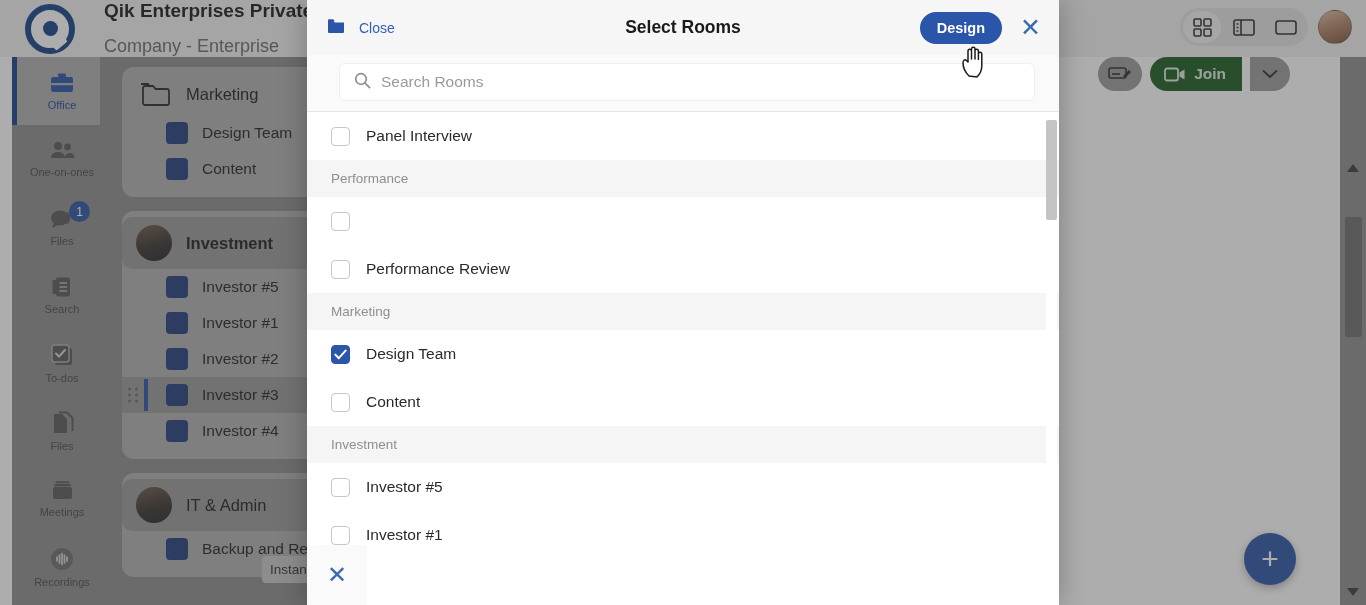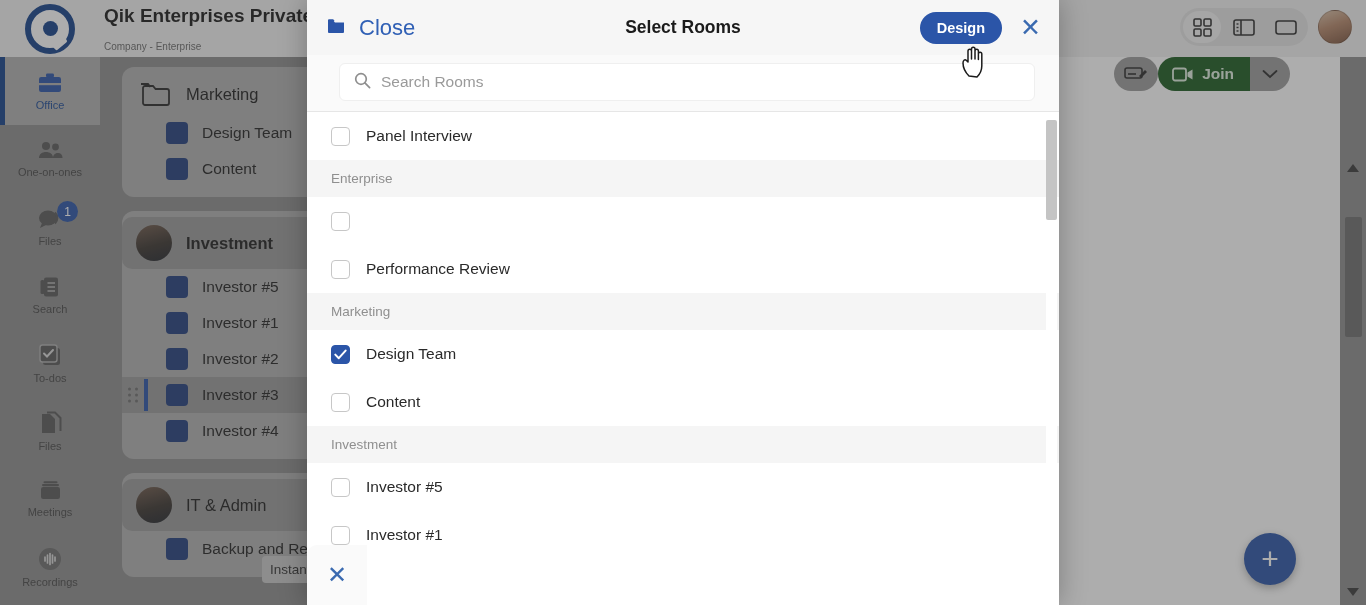--- a/index.html
+++ b/index.html
@@ -25,41 +25,41 @@
     border: 6px solid #15428b; background: #fff;
     display: flex; align-items: center; justify-content: center; position: relative;
   }
   .logo-dot { width: 15px; height: 15px; border-radius: 50%; background: #15428b; }
   .logo-tail {
     position: absolute; right: 2px; bottom: 1px; width: 15px; height: 8px;
     background: #fff; transform: rotate(-40deg); border-radius: 2px;
   }
   .company-block { padding-left: 4px; }
   .company-name { font-size: 19px; font-weight: bold; color: #1b1b1b; white-space: nowrap; }
-  .company-sub { font-size: 10px; color: #6b6b6b; margin-top: 14px; }
+  .company-sub { font-size: 18px; color: #6b6b6b; margin-top: 14px; }
 
   .header-right { position: absolute; right: 14px; top: 8px; display: flex; align-items: center; gap: 10px; }
   .layout-group {
     display: flex; align-items: center; gap: 4px;
     background: #e4e4e4; border-radius: 19px; padding: 3px;
   }
   .layout-btn {
     width: 38px; height: 32px; border-radius: 16px;
     display: flex; align-items: center; justify-content: center;
   }
   .layout-btn.active { background: #f3f3f3; }
   .avatar-top {
     width: 34px; height: 34px; border-radius: 50%;
     background: linear-gradient(160deg,#d9c0a8 0%,#b5876a 45%,#7c5540 100%);
     border: 1px solid rgba(0,0,0,.15);
   }
 
   
   .rail {
-    position: absolute; left: 0; top: 57px; width: 100px; height: 548px;
+    position: absolute; left: 12px; top: 57px; width: 100px; height: 548px;
     background: #8e8e8e;
   }
   .rail-item {
     position: relative; height: 68px; display: flex; flex-direction: column;
     align-items: center; justify-content: center; gap: 4px;
   }
   .rail-item.active { background: #b0b0b0; }
   .rail-item.active::before {
     content: ""; position: absolute; left: 0; top: 0; width: 5px; height: 100%;
     background: #15428b;
@@ -99,21 +99,21 @@
     background: #2b55a8;
   }
   .room-swatch { width: 22px; height: 22px; border-radius: 4px; background: #243e7c; flex: none; }
   .room-name { font-size: 15.5px; color: #232323; }
   .drag-dots { position: absolute; left: 6px; top: 50%; transform: translateY(-50%); display: grid;
     grid-template-columns: repeat(2, 4px); gap: 3px; }
   .drag-dots i { width: 3px; height: 3px; border-radius: 50%; background: #6f6f6f; display: block; }
 
   
   .meet-area { position: absolute; left: 520px; top: 57px; right: 26px; bottom: 0; }
-  .meet-toolbar { position: absolute; right: 50px; top: 0; display: flex; align-items: flex-start; gap: 0; }
+  .meet-toolbar { position: absolute; right: 50px; top: 0; display: flex; align-items: flex-start; gap: 8px; }
   .round-btn { width: 44px; height: 34px; border-radius: 18px; background: #9c9c9c;
     display: flex; align-items: center; justify-content: center; }
   .join-btn {
     height: 34px; background: #1d5c21; color: #dfeddf; border-radius: 18px 0 0 18px;
     display: flex; align-items: center; gap: 8px; padding: 0 16px 0 14px;
     font-size: 15.5px; font-weight: bold;
   }
   .join-caret { width: 40px; height: 34px; background: #9c9c9c; border-radius: 0 18px 18px 0;
     display: flex; align-items: center; justify-content: center; }
 
@@ -189,21 +189,21 @@
   .modal {
     position: absolute; left: 307px; top: 0; width: 752px; height: 605px;
     background: #ffffff; box-shadow: 0 0 26px rgba(0,0,0,.28);
     display: flex; flex-direction: column; overflow: hidden;
   }
   .modal-header {
     height: 55px; background: #f6f6f6; display: flex; align-items: center;
     padding: 0 14px 0 20px; flex: none; position: relative;
   }
   .mh-left { display: flex; align-items: center; gap: 14px; }
-  .close-link { color: #3060b5; font-size: 22px; }
+  .close-link { color: #3060b5; font-size: 14px; }
   .modal-title {
     position: absolute; left: 0; right: 0; text-align: center;
     font-size: 17.5px; font-weight: bold; color: #1b1b1b; pointer-events: none;
   }
   .mh-right { margin-left: auto; display: flex; align-items: center; gap: 14px; position: relative; z-index: 2; }
   .forward-btn {
     background: #2b55a8; color: #fff; font-size: 14.5px; font-weight: bold;
     border-radius: 18px; padding: 8px 17px; border: none;
   }
   .x-btn { color: #3a6ab0; font-size: 25px; line-height: 1; padding: 0 4px; font-weight: 300; }
@@ -586,21 +586,21 @@
     </div>
 
     <div class="list-scroll">
       <div class="list-inner">
 
         <div class="list-row">
           <span class="cbox"></span>
           <span class="row-label">Panel Interview</span>
         </div>
 
-        <div class="group-head">Enterprise</div>
+        <div class="group-head">Performance</div>
 
         <div class="list-row">
           <span class="cbox"></span>
         </div>
 
 
         <div class="list-row">
           <span class="cbox"></span>
           <span class="row-label">Performance Review</span>
         </div>

